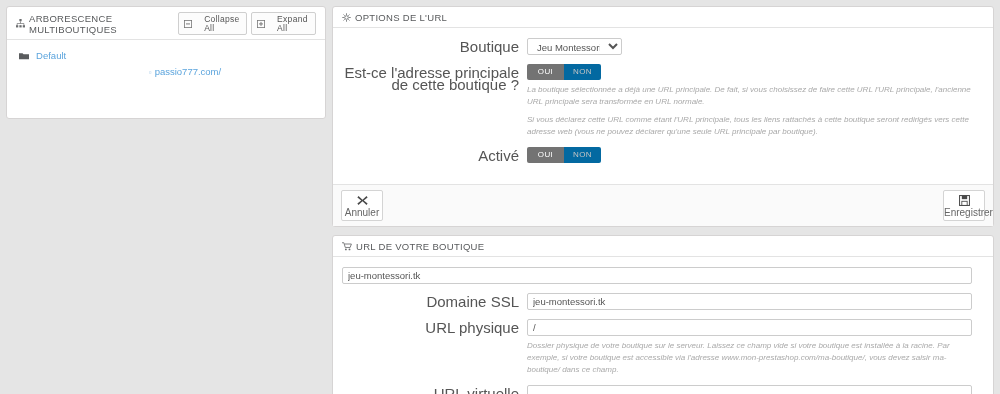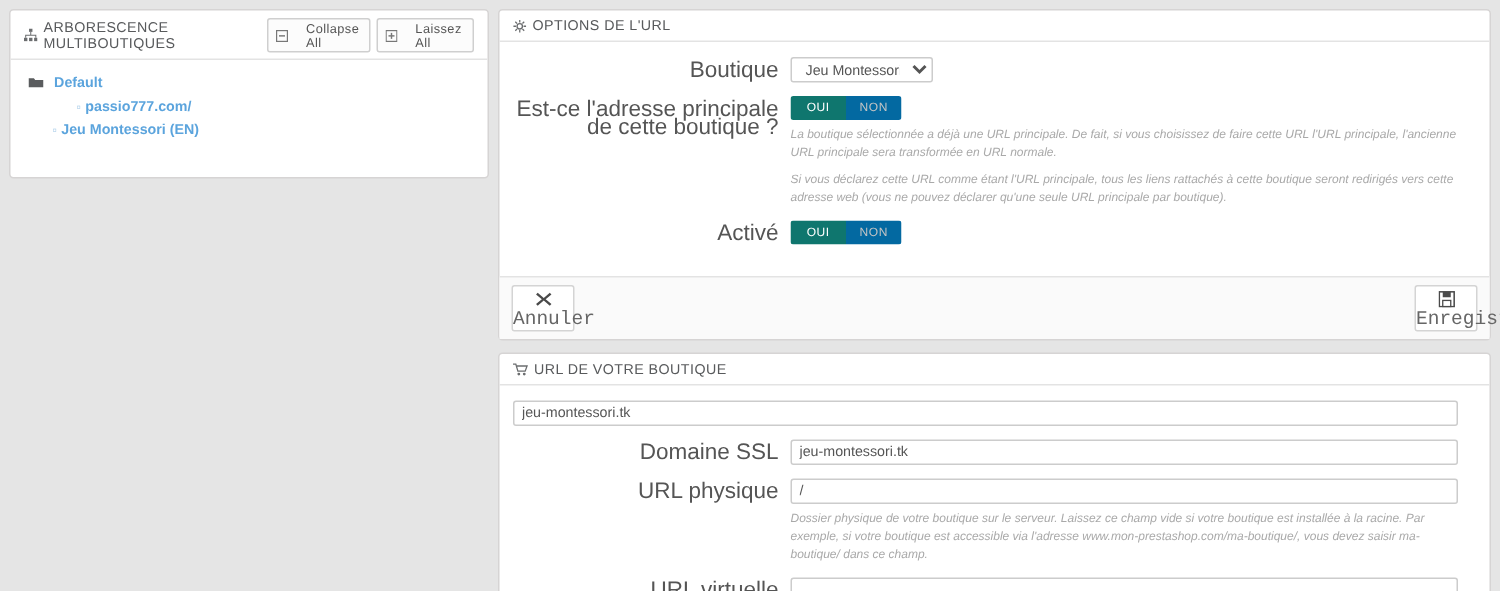--- a/index.html
+++ b/index.html
@@ -47,25 +47,25 @@
     padding: 2px 5px;
     font-size: 8.5px;
     color: #555;
     text-transform: none;
     display: flex;
     align-items: center;
     gap: 12px;
     line-height: 1;
     cursor: pointer;
   }
-  .tree { padding: 8px 6px 18px 0; min-height: 78px; font-weight: bold; }
+  .tree { padding: 8px 6px 18px 0; min-height: 78px; }
   .tree-node { line-height: 15px; white-space: nowrap; }
   .tree-l1 { padding-left: 12px; }
   .tree-l2 { padding-left: 28px; }
-  .tree-l3 { padding-left: 44px; }
+  .tree-l3 { padding-left: 44px; text-align: center; }
   .tree-l4 { padding-left: 28px; }
   .tree-l5 { padding-left: 44px; }
   .tree-link {
     color: #5ba4dd;
     font-size: 9.5px;
     text-decoration: none;
     cursor: pointer;
   }
   .bullet { color: #9fc6e6; font-size: 8px; margin-right: 3px; }
   .folder-ico { margin-right: 4px; vertical-align: -1px; }
@@ -105,21 +105,21 @@
   .switch { display: inline-flex; border-radius: 2px; overflow: hidden; }
   .switch span {
     width: 37px;
     text-align: center;
     font-size: 8px;
     padding: 3px 0 3px 0;
     line-height: 10px;
     letter-spacing: .4px;
     cursor: pointer;
   }
-  .sw-on { background: #0f766e; color: #fff; }
+  .sw-on { background: #737373; color: #fff; }
   .sw-off { background: #0369a1; color: #c4c4c4; }
 
   .help {
     font-size: 8px;
     font-style: italic;
     color: #a9a9a9;
     line-height: 12px;
     margin-top: 4px;
   }
   .help p { margin: 0 0 6px 0; }
@@ -134,25 +134,24 @@
     justify-content: space-between;
     min-height: 36px;
   }
   .foot-btn {
     border: 1px solid #d4d4d4;
     background: #fff;
     border-radius: 2px;
     width: 42px;
     padding: 3px 0 2px 0;
     text-align: center;
-    font-size: 13px;
+    font-size: 10px;
     color: #666;
     cursor: pointer;
     line-height: 10px;
-    font-family: Liberation Mono, monospace;
   }
   .foot-btn .gl { display: block; font-size: 12px; color: #555; line-height: 13px; margin-bottom: 1px; }
   .foot-btn .gl svg { display: inline-block; vertical-align: middle; }
 </style>
 </head>
 <body>
 
 <div class="page">
 
   <div class="col-left">
@@ -181,37 +180,34 @@
             <span>Collapse All</span>
           </div>
           <div class="mini-btn">
             <span>
               <svg width="8" height="8" viewBox="0 0 10 10">
                   <rect x="0.5" y="0.5" width="9" height="9" fill="none" stroke="#777"></rect>
                   <rect x="2.5" y="4.3" width="5" height="1.2" fill="#777"></rect>
                   <rect x="4.4" y="2.4" width="1.2" height="5" fill="#777"></rect>
                 </svg>
             </span>
-            <span>Laissez All</span>
+            <span>Expand All</span>
           </div>
         </div>
       </div>
       <div class="tree">
         <div class="tree-node tree-l1">
           <span class="folder-ico">
             <svg width="10" height="8" viewBox="0 0 14 11">
                 <path d="M0 1.5h5l1.3 1.6H14V10H0z" fill="#5a5c5e"></path>
               </svg>
           </span><a class="tree-link">Default</a>
         </div>
         <div class="tree-node tree-l3">
           <span class="bullet">▫</span><a class="tree-link">passio777.com/</a>
-        </div>
-        <div class="tree-node tree-l4">
-          <span class="bullet">▫</span><a class="tree-link">Jeu Montessori (EN)</a>
         </div>
       </div>
     </div>
   </div>
 
   <div class="col-right">
 
     <div class="panel">
       <div class="panel-head">
         <div class="ttl">

